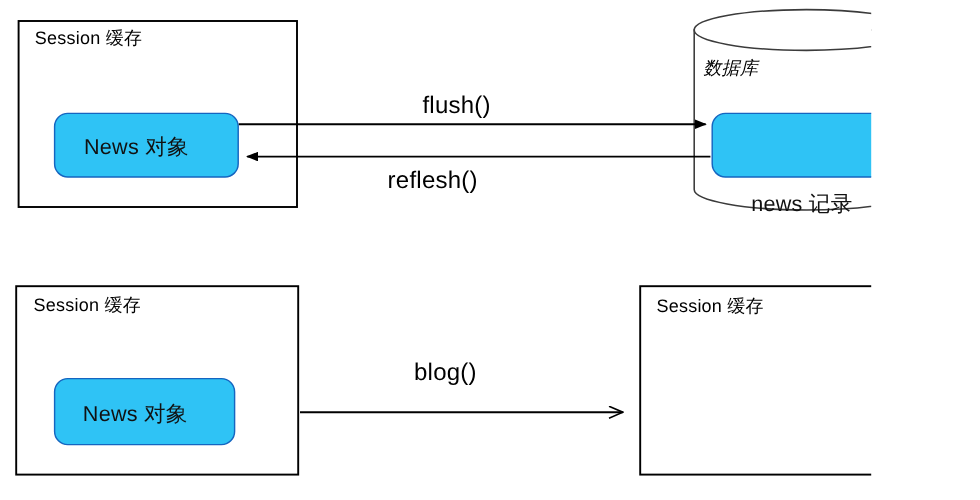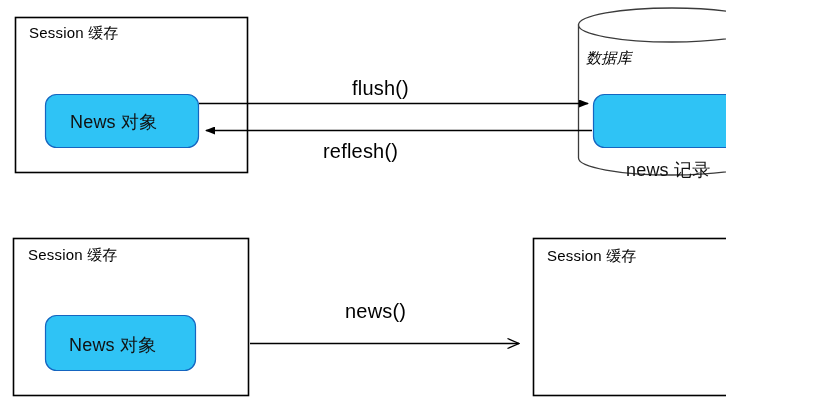--- a/index.html
+++ b/index.html
@@ -106,16 +106,16 @@
   <div class="label edge-label" style="left:352px; top:78px;">flush()</div>
 
   <div class="label edge-label" style="left:323px; top:141px;">reflesh()</div>
 
   <div class="label box-title" style="left:28px; top:247px;">Session 缓存</div>
 
   <div class="label node-label" style="left:69px; top:336px;">News 对象</div>
 
   <div class="label box-title" style="left:547px; top:248px;">Session 缓存</div>
 
-  <div class="label edge-label" style="left:345px; top:301px;">news()</div>
+  <div class="label edge-label" style="left:345px; top:301px;">blog()</div>
 
 
 </div>
 
 </body></html>

